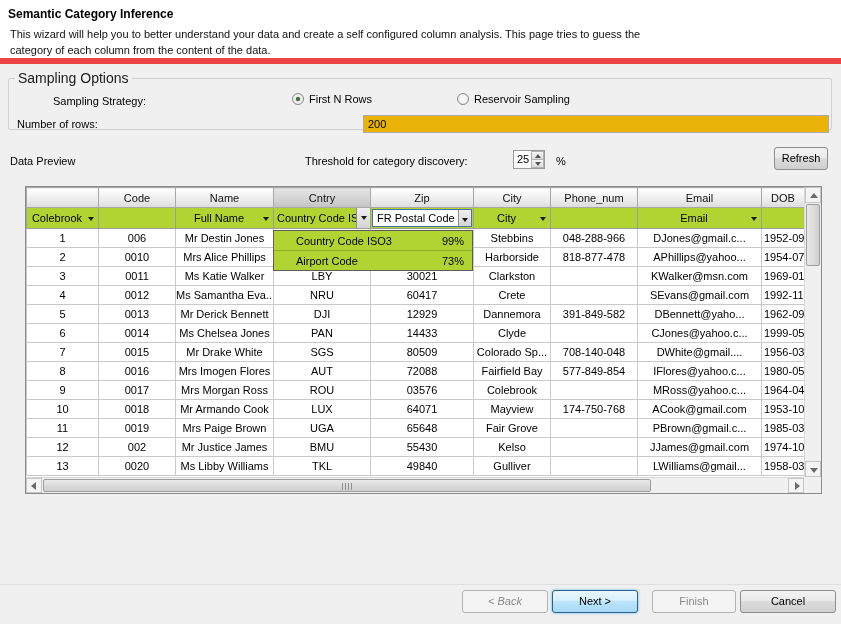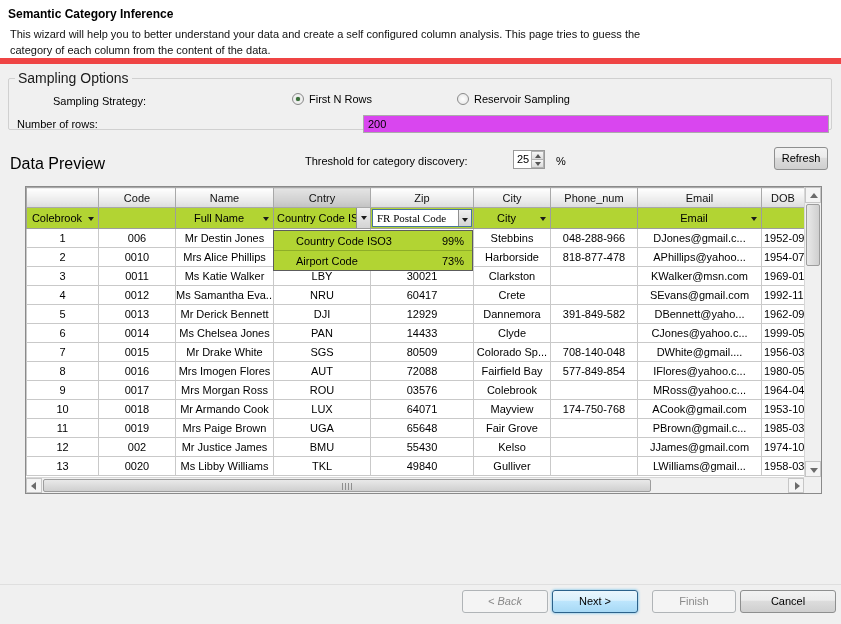--- a/index.html
+++ b/index.html
@@ -17,24 +17,24 @@
   fieldset.grp { position:absolute; left:8px; top:70px; width:824px; height:60px; border:1px solid #d0d0d0; border-radius:2px; background:#f0f0f0; }
   fieldset.grp legend { margin-left:6px; padding:0 3px; font-size:14px; color:#1a1a1a; }
   .grp .lbl { position:absolute; font-size:11px; color:#000; }
   .lbl-strategy { left:8px; top:9px;margin-left:36px; }
   .lbl-rows { left:8px; top:32px; }
   .radio-item { position:absolute; top:7px; font-size:11px; color:#000; cursor:default; }
   .radio-item.first { left:283px; }
   .radio-item.second { left:448px; }
   .radio { display:inline-block; width:12px; height:12px; border-radius:50%; border:1px solid #8a8a8a; background:radial-gradient(#ffffff,#e2e2e2); vertical-align:-2px; margin-right:5px; position:relative; }
   .radio.checked::after { content:''; position:absolute; left:3px; top:3px; width:4px; height:4px; border-radius:50%; background:#3a6f3a; box-shadow:0 0 1px #2d5a2d; }
-  .rows-input { position:absolute; left:354px; top:29px; width:466px; height:18px; border:1px solid #ababab; background:#d946ef; font-family:"Liberation Sans",sans-serif; font-size:11px; padding-left:4px; }
-
-  
-  .lbl-preview { position:absolute; left:10px; top:155px; font-size:16px; color:#000; }
+  .rows-input { position:absolute; left:354px; top:29px; width:466px; height:18px; border:1px solid #ababab; background:#eab308; font-family:"Liberation Sans",sans-serif; font-size:11px; padding-left:4px; }
+
+  
+  .lbl-preview { position:absolute; left:10px; top:155px; font-size:11px; color:#000; }
   .lbl-threshold { position:absolute; left:305px; top:155px; font-size:11px; color:#000; }
   .spinner { position:absolute; left:513px; top:150px; width:32px; height:19px; border:1px solid #999; background:#fff; }
   .spinner .val { position:absolute; left:0; top:0; width:21px; height:17px; line-height:17px; font-size:11px; padding-left:3px; }
   .spinner .btns { position:absolute; right:0; top:0; width:13px; height:17px; }
   .spin-btn { position:absolute; left:0; width:13px; height:9px; background:linear-gradient(#f6f6f6,#dcdcdc); border:1px solid #b2b2b2; }
   .spin-up { top:0; }
   .spin-down { top:8px; }
   .tri-up-s { position:absolute; left:3px; top:2px; width:0; height:0; border-left:3px solid transparent; border-right:3px solid transparent; border-bottom:4px solid #555; }
   .tri-down-s { position:absolute; left:3px; top:2px; width:0; height:0; border-left:3px solid transparent; border-right:3px solid transparent; border-top:4px solid #555; }
   .lbl-pct { position:absolute; left:556px; top:155px; font-size:11px; color:#000; }
@@ -154,21 +154,21 @@
           <th>Email</th>
           <th>DOB</th>
         </tr>
         <tr class="hrow2">
           <th><span>Colebrook</span><span class="dd-arrow"></span></th>
           <th><span></span></th>
           <th><span>Full Name</span><span class="dd-arrow"></span></th>
           <th><span>Country Code ISO</span><span class="dd-btn">
                 <span class="dd-arrow"></span>
               </span></th>
-          <th style="padding:8px;font-family:Liberation Serif, serif;">
+          <th style="padding:8px;">
             <span class="zip-combo"><span>FR Postal Code</span><span class="dd-btn">
                   <span class="dd-arrow"></span>
                 </span></span>
           </th>
           <th><span>City</span><span class="dd-arrow"></span></th>
           <th><span></span></th>
           <th><span>Email</span><span class="dd-arrow"></span></th>
           <th><span></span></th>
         </tr>
       </thead>

